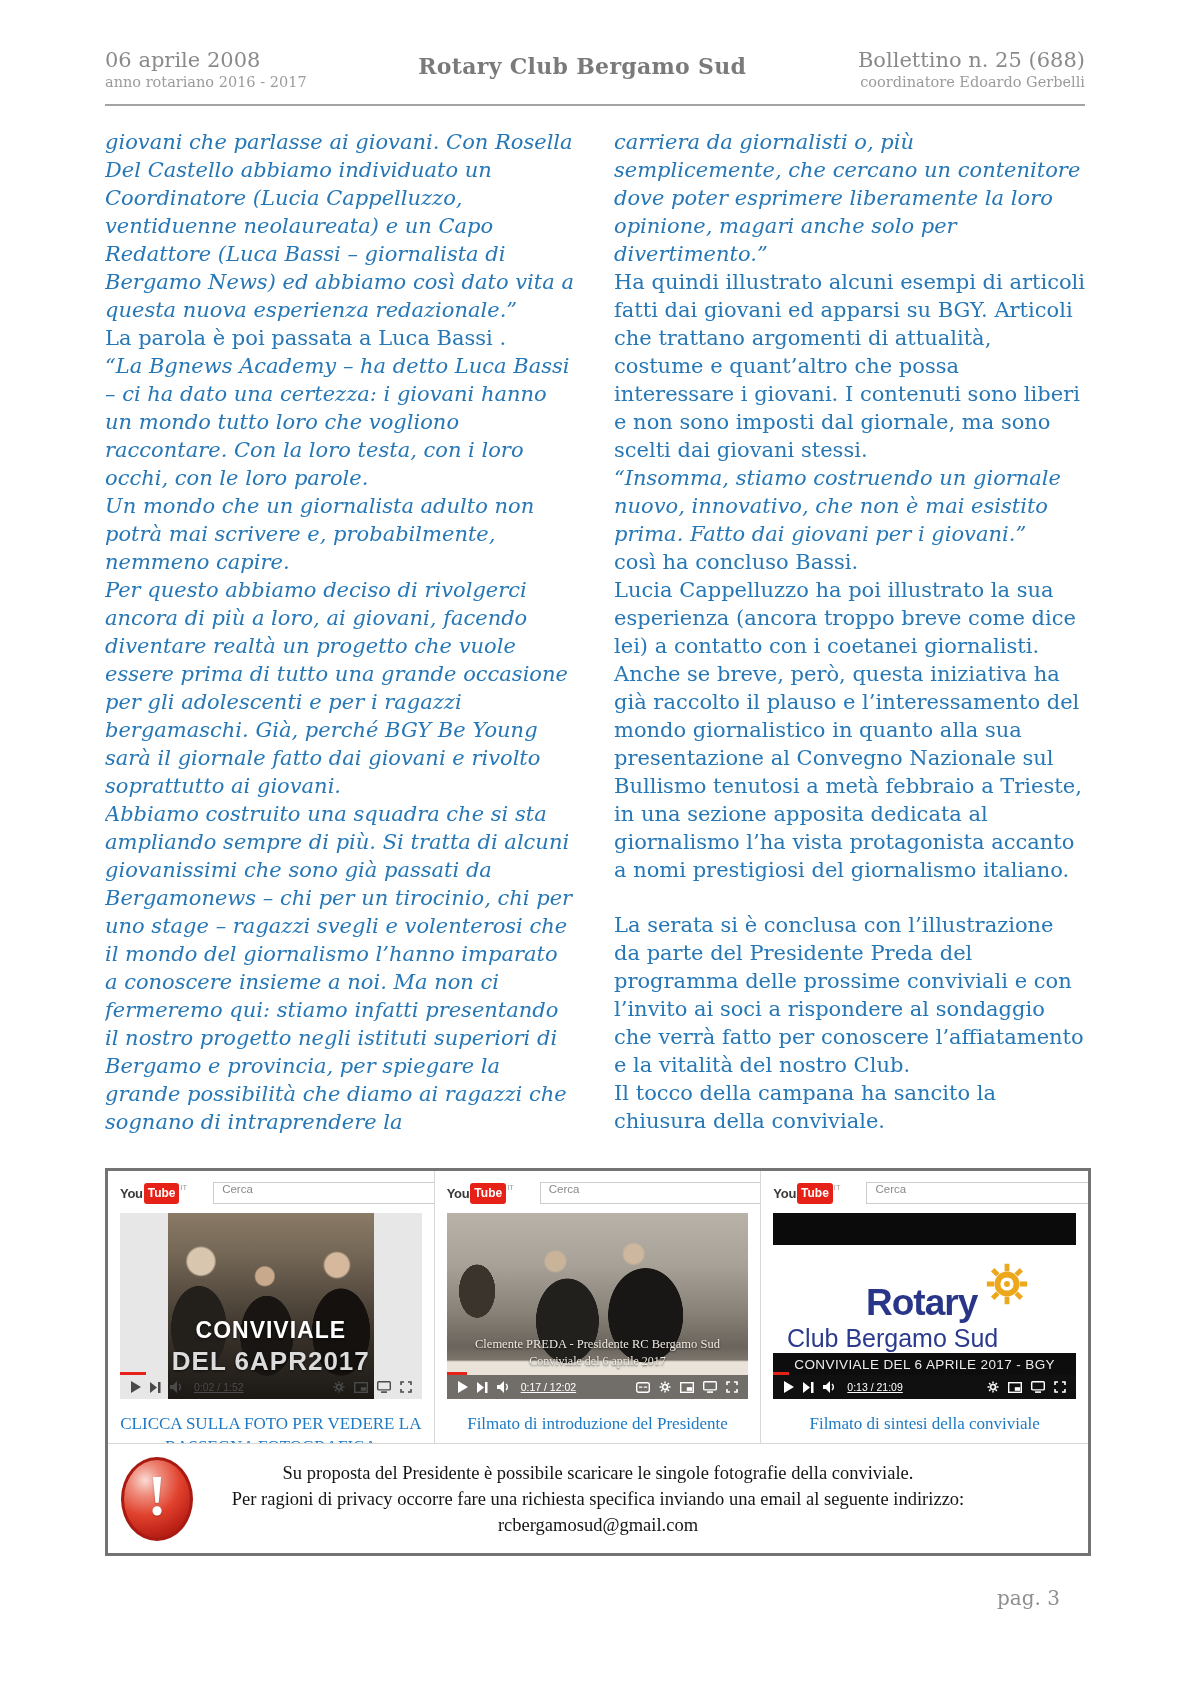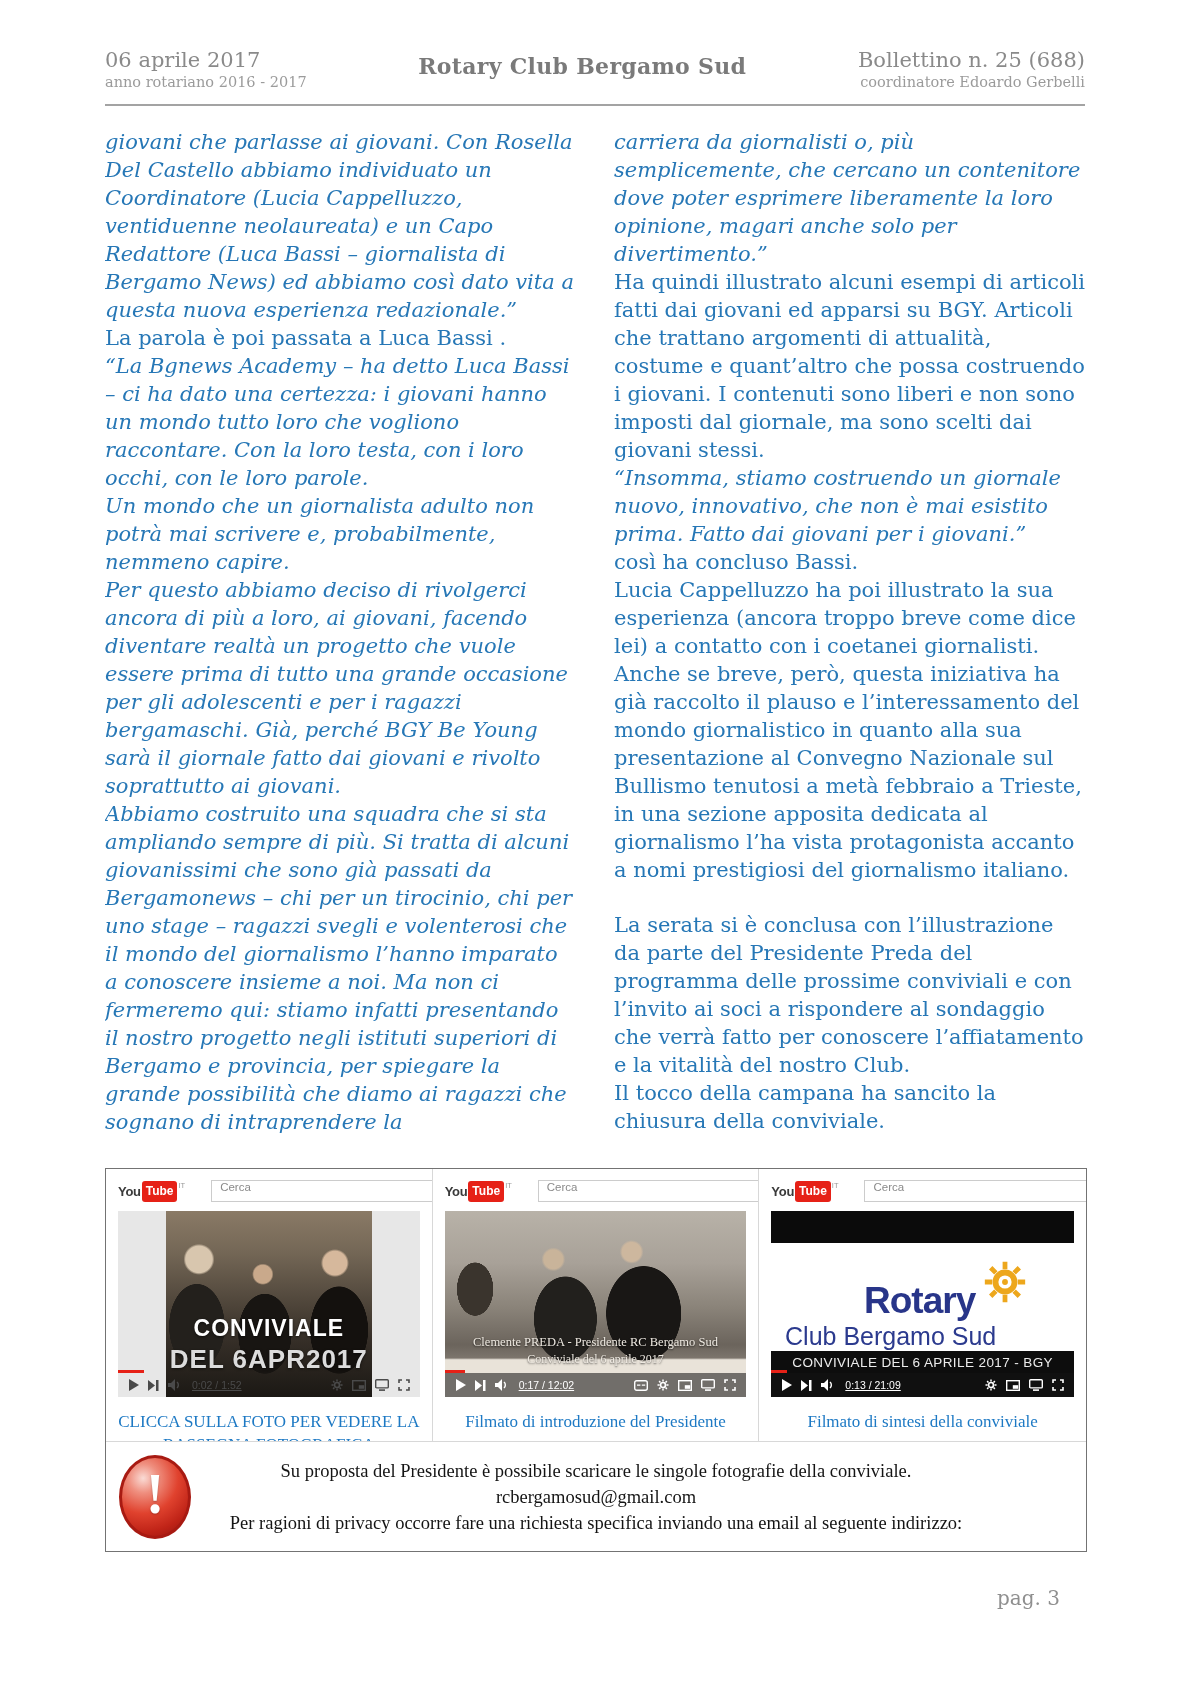--- a/index.html
+++ b/index.html
@@ -17,21 +17,21 @@
 
   
   .article{position:absolute;top:128px;left:105px;right:105px;height:1032px;overflow:hidden;
            display:flex;gap:38px;color:#2677b6;}
   .col{flex:1;font-size:21px;line-height:28px;}
   .para{margin:0;}
   .q{font-style:italic;}
   .gap{margin-top:27px;}
 
   
-  .media{position:absolute;top:1168px;left:105px;width:980px;border:1px solid #737373;
+  .media{position:absolute;top:1168px;left:105px;width:980px;border:3px solid #737373;
          display:grid;grid-template-columns:1fr 1fr 1fr;grid-template-rows:272px 110px;background:#fff;}
   .vcell{border-right:1px solid #d8d8d8;padding:10px 12px 0;position:relative;overflow:hidden;}
   .vcell.last{border-right:none;}
 
   .ytbar{display:flex;align-items:center;height:24px;margin-bottom:8px;}
   .ytlogo{display:inline-flex;align-items:flex-start;margin-right:26px;cursor:pointer;}
   .yt-you{font:bold 13px "Liberation Sans",sans-serif;color:#3a3a3a;letter-spacing:-.3px;padding-top:3px;}
   .yt-tube{background:#e62117;color:#fff;font:bold 12px "Liberation Sans",sans-serif;
            padding:3px 4px 4px;border-radius:3px;margin-left:1px;}
   .yt-region{font:7.5px "Liberation Sans",sans-serif;color:#999;margin-left:1px;}
@@ -108,21 +108,21 @@
   
   .footer{position:absolute;top:1586px;right:130px;font-size:20px;color:#8f8f8f;}
 </style>
 </head>
 <body>
 
 <div class="page">
 
   <div class="hdr">
     <div class="blk">
-      <div class="h-main">06 aprile 2017</div>
+      <div class="h-main">06 aprile 2008</div>
       <div class="h-sub">anno rotariano 2016 - 2017</div>
     </div>
     <div class="blk h-title">Rotary Club Bergamo Sud</div>
     <div class="blk h-right">
       <div class="h-main">Bollettino n. 25 (688)</div>
       <div class="h-sub">coordinatore Edoardo Gerbelli</div>
     </div>
   </div>
   <div class="rule"></div>
 
@@ -130,21 +130,21 @@
     <div class="col">
       <p class="para q">giovani che parlasse ai giovani. Con Rosella Del Castello abbiamo individuato un Coordinatore (Lucia Cappelluzzo, ventiduenne neolaureata) e un Capo Redattore (Luca Bassi – giornalista di Bergamo News) ed abbiamo così dato vita a questa nuova esperienza redazionale.”</p>
       <p class="para">La parola è poi passata a Luca Bassi .</p>
       <p class="para q">“La Bgnews Academy – ha detto Luca Bassi – ci ha dato una certezza: i giovani hanno un mondo tutto loro che vogliono raccontare. Con la loro testa, con i loro occhi, con le loro parole.</p>
       <p class="para q">Un mondo che un giornalista adulto non potrà mai scrivere e, probabilmente, nemmeno capire.</p>
       <p class="para q">Per questo abbiamo deciso di rivolgerci ancora di più a loro, ai giovani, facendo diventare realtà un progetto che vuole essere prima di tutto una grande occasione per gli adolescenti e per i ragazzi bergamaschi. Già, perché BGY Be Young sarà il giornale fatto dai giovani e rivolto soprattutto ai giovani.</p>
       <p class="para q">Abbiamo costruito una squadra che si sta ampliando sempre di più. Si tratta di alcuni giovanissimi che sono già passati da Bergamonews – chi per un tirocinio, chi per uno stage – ragazzi svegli e volenterosi che il mondo del giornalismo l’hanno imparato a conoscere insieme a noi. Ma non ci fermeremo qui: stiamo infatti presentando il nostro progetto negli istituti superiori di Bergamo e provincia, per spiegare la grande possibilità che diamo ai ragazzi che sognano di intraprendere la</p>
     </div>
     <div class="col">
       <p class="para q">carriera da giornalisti o, più semplicemente, che cercano un contenitore dove poter esprimere liberamente la loro opinione, magari anche solo per divertimento.”</p>
-      <p class="para">Ha quindi illustrato alcuni esempi di articoli fatti dai giovani ed apparsi su BGY. Articoli che trattano argomenti di attualità, costume e quant’altro che possa costruendo i giovani. I contenuti sono liberi e non sono imposti dal giornale, ma sono scelti dai giovani stessi.</p>
+      <p class="para">Ha quindi illustrato alcuni esempi di articoli fatti dai giovani ed apparsi su BGY. Articoli che trattano argomenti di attualità, costume e quant’altro che possa interessare i giovani. I contenuti sono liberi e non sono imposti dal giornale, ma sono scelti dai giovani stessi.</p>
       <p class="para q">“Insomma, stiamo costruendo un giornale nuovo, innovativo, che non è mai esistito prima. Fatto dai giovani per i giovani.”</p>
       <p class="para">così ha concluso Bassi.</p>
       <p class="para">Lucia Cappelluzzo ha poi illustrato la sua esperienza (ancora troppo breve come dice lei) a contatto con i coetanei giornalisti. Anche se breve, però, questa iniziativa ha già raccolto il plauso e l’interessamento del mondo giornalistico in quanto alla sua presentazione al Convegno Nazionale sul Bullismo tenutosi a metà febbraio a Trieste, in una sezione apposita dedicata al giornalismo l’ha vista protagonista accanto a nomi prestigiosi del giornalismo italiano.</p>
       <p class="para gap">La serata si è conclusa con l’illustrazione da parte del Presidente Preda del programma delle prossime conviviali e con l’invito ai soci a rispondere al sondaggio che verrà fatto per conoscere l’affiatamento e la vitalità del nostro Club.</p>
       <p class="para">Il tocco della campana ha sancito la chiusura della conviviale.</p>
     </div>
   </div>
 
   <div class="media">
 
@@ -362,22 +362,22 @@
         <div>Filmato di sintesi della conviviale</div>
       </div>
     </div>
 
     <div class="notice">
       <div class="warn-ico">
         <span class="warn-mark">!</span>
       </div>
       <div class="notice-text">
         <div>Su proposta del Presidente è possibile scaricare le singole fotografie della conviviale.</div>
+        <div>Per ragioni di privacy occorre fare una richiesta specifica inviando una email al seguente indirizzo:</div>
         <div>rcbergamosud@gmail.com</div>
-        <div>Per ragioni di privacy occorre fare una richiesta specifica inviando una email al seguente indirizzo:</div>
       </div>
     </div>
 
   </div>
 
   <div class="footer">pag. 3</div>
 
 </div>
 
 </body></html>

